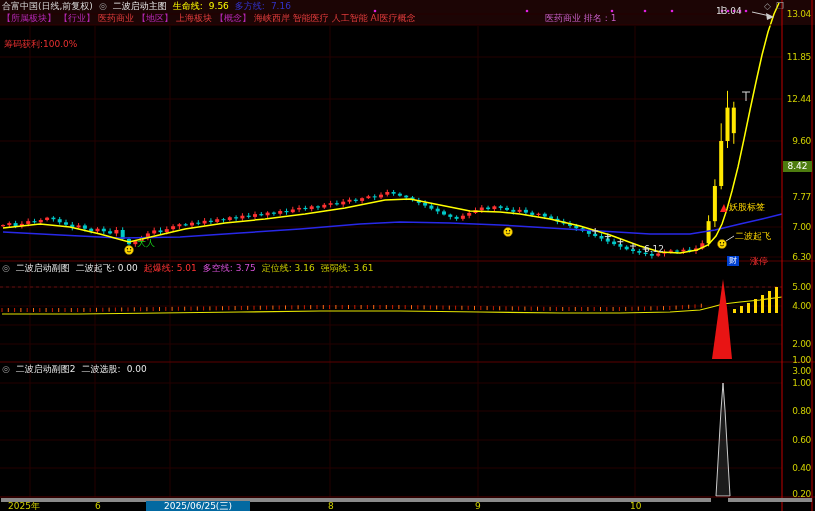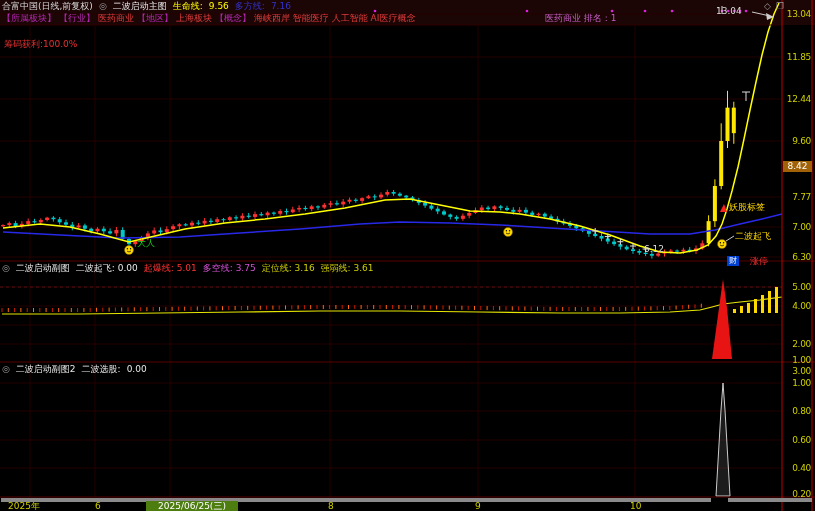--- a/index.html
+++ b/index.html
@@ -16,29 +16,29 @@
   .tag-bracket{color:#b428b4;} .tag-value{color:#e03c3c;}
   .chips{left:4px;top:39px;font-size:9px;color:#e83030;}
   .rank{left:545px;top:13px;font-size:9px;color:#c75fc7;}
   .hianno{left:716px;top:6px;font-size:9px;color:#dddddd;}
   .lowlbl{left:644px;top:244px;font-size:9px;color:#dddddd;}
   .daren{left:137px;top:238px;font-size:9px;color:#19cf19;text-align:center;}
   .yaogu{left:729px;top:202px;font-size:9px;color:#ffd800;}
   .erbo{left:735px;top:231px;font-size:9px;color:#ffd800;}
   .cai{left:727px;top:256px;font-size:8px;color:#fff;background:#0040d0;padding:0 2px;line-height:10px;}
   .zhangting{left:750px;top:256px;font-size:9px;color:#ff3030;}
-  .pricebadge{left:783px;top:161px;width:29px;height:11px;background:#a16207;color:#ffffff;
+  .pricebadge{left:783px;top:161px;width:29px;height:11px;background:#4d7c0f;color:#ffffff;
               font-size:9px;text-align:center;line-height:11px;z-index:5;}
   .phdr{font-size:9px;display:flex;gap:6px;align-items:center;}
   .p2hdr{left:2px;top:263px;} .p3hdr{left:2px;top:364px;}
   .phdr .name{color:#e8e8e8;} .phdr .icon{color:#9a9a9a;}
   .axlbl{position:absolute;left:783px;width:28px;font-size:9px;color:#cfcf00;
          text-align:right;letter-spacing:-0.3px;line-height:10px;}
   .datelbl{position:absolute;top:501px;font-size:9px;color:#cfcf00;line-height:10px;}
-  .datelbl.hl{background:#4d7c0f;color:#ffffff;padding:0 12px;}
+  .datelbl.hl{background:#0369a1;color:#ffffff;padding:0 18px;}
   .sb{position:absolute;top:498px;height:4px;background:#8a8a8a;}
 </style>
 </head>
 <body>
 
 <div class="root">
   <div class="topstrip"></div>
 
   <svg id="chart-svg" width="815" height="511">
       <line x1="30" y1="26" x2="30" y2="497" stroke="#250000" stroke-width="1"></line>

